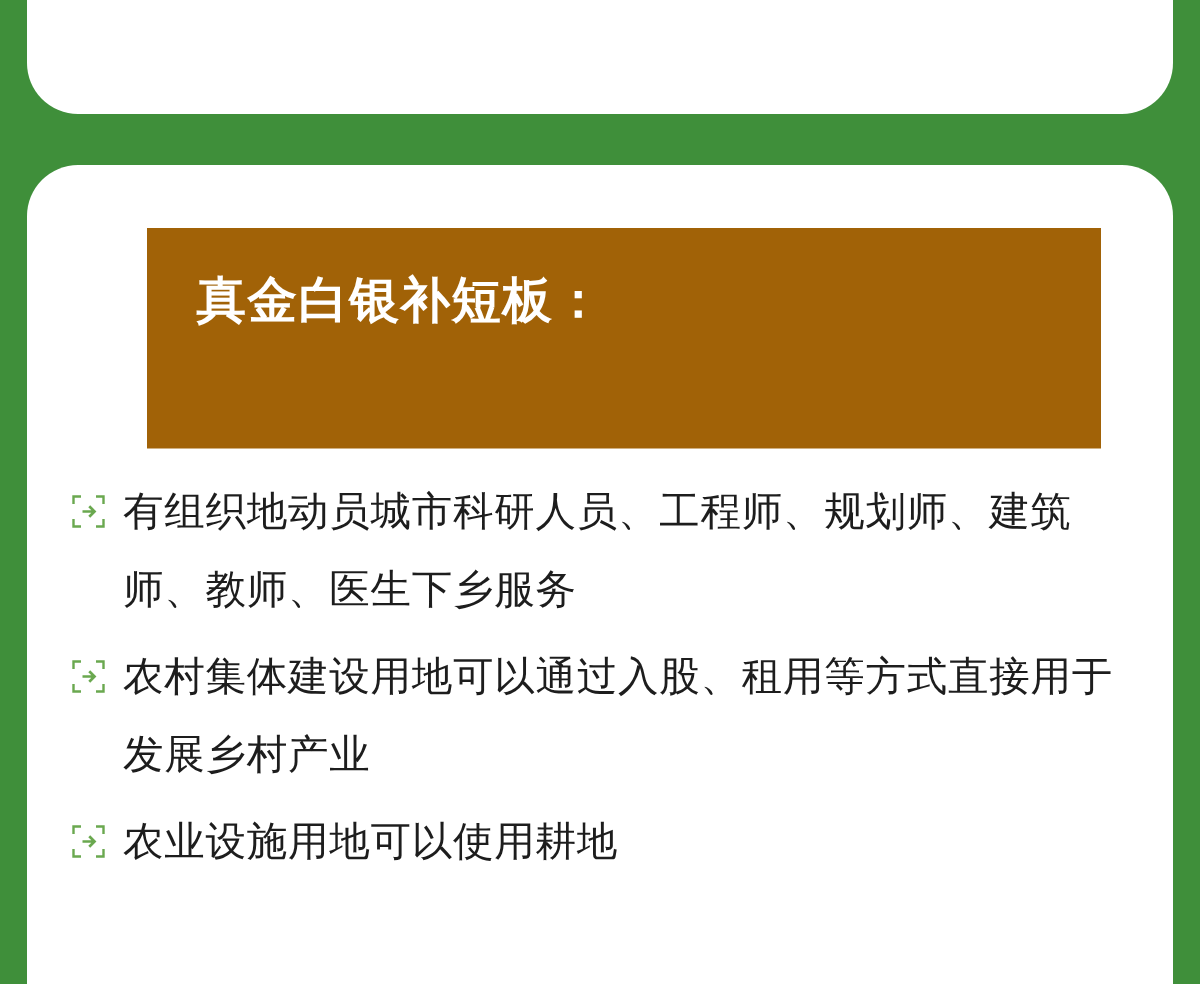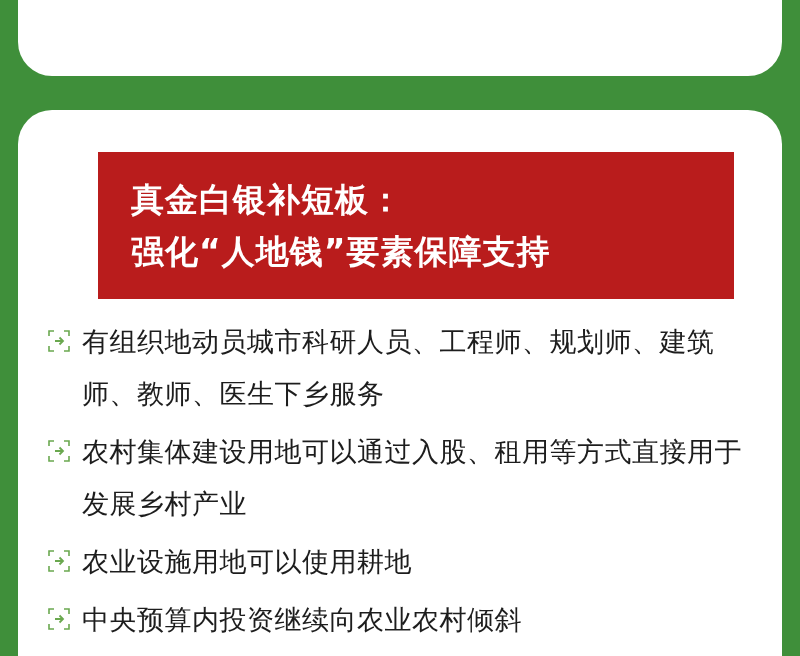--- a/index.html
+++ b/index.html
@@ -40,21 +40,21 @@
     overflow: hidden;
   }
 
   
   .banner {
     position: absolute;
     left: 80px;
     top: 42px;
     width: 636px;
     height: 147px;
-    background: #b91c1c;
+    background: #a16207;
     box-sizing: border-box;
     padding: 22px 0 0 33px;
   }
   .banner-line {
     color: #ffffff;
     font-size: 33px;
     font-weight: bold;
     line-height: 52px;
     letter-spacing: 1px;
     white-space: nowrap;
@@ -95,21 +95,20 @@
 <body>
 
 <div class="card-top">
   
 </div>
 
 <div class="card-main">
 
   <div class="banner">
     <div class="banner-line">真金白银补短板：</div>
-    <div class="banner-line">强化“人地钱”要素保障支持</div>
   </div>
 
   <div class="bullets">
 
     <div class="bullet-item">
       <span class="bullet-icon">
         <svg width="22" height="22" viewBox="0 0 22 22">
           <path d="M6 1 H1 V6" fill="none" stroke="#6aa84f" stroke-width="1.6"></path>
           <path d="M16 1 H21 V6" fill="none" stroke="#6aa84f" stroke-width="1.6"></path>
           <path d="M6 21 H1 V16" fill="none" stroke="#6aa84f" stroke-width="1.6"></path>
@@ -139,27 +138,15 @@
           <path d="M6 1 H1 V6" fill="none" stroke="#6aa84f" stroke-width="1.6"></path>
           <path d="M16 1 H21 V6" fill="none" stroke="#6aa84f" stroke-width="1.6"></path>
           <path d="M6 21 H1 V16" fill="none" stroke="#6aa84f" stroke-width="1.6"></path>
           <path d="M16 21 H21 V16" fill="none" stroke="#6aa84f" stroke-width="1.6"></path>
           <path d="M7 11 H15 M11.5 7.5 L15 11 L11.5 14.5" fill="none" stroke="#6aa84f" stroke-width="1.8"></path>
         </svg>
       </span>
       <span class="bullet-text">农业设施用地可以使用耕地</span>
     </div>
 
-    <div class="bullet-item">
-      <span class="bullet-icon">
-        <svg width="22" height="22" viewBox="0 0 22 22">
-          <path d="M6 1 H1 V6" fill="none" stroke="#6aa84f" stroke-width="1.6"></path>
-          <path d="M16 1 H21 V6" fill="none" stroke="#6aa84f" stroke-width="1.6"></path>
-          <path d="M6 21 H1 V16" fill="none" stroke="#6aa84f" stroke-width="1.6"></path>
-          <path d="M16 21 H21 V16" fill="none" stroke="#6aa84f" stroke-width="1.6"></path>
-          <path d="M7 11 H15 M11.5 7.5 L15 11 L11.5 14.5" fill="none" stroke="#6aa84f" stroke-width="1.8"></path>
-        </svg>
-      </span>
-      <span class="bullet-text">中央预算内投资继续向农业农村倾斜</span>
-    </div>
 
   </div>
 </div>
 
 </body></html>

